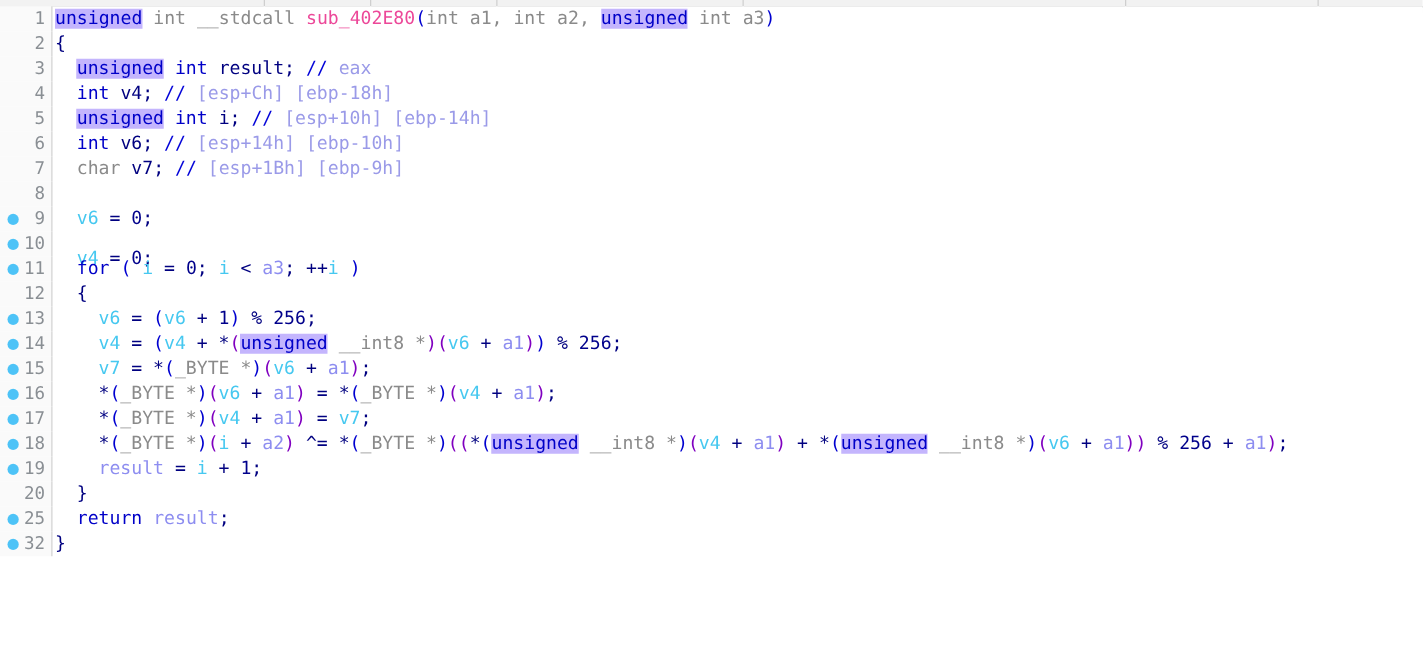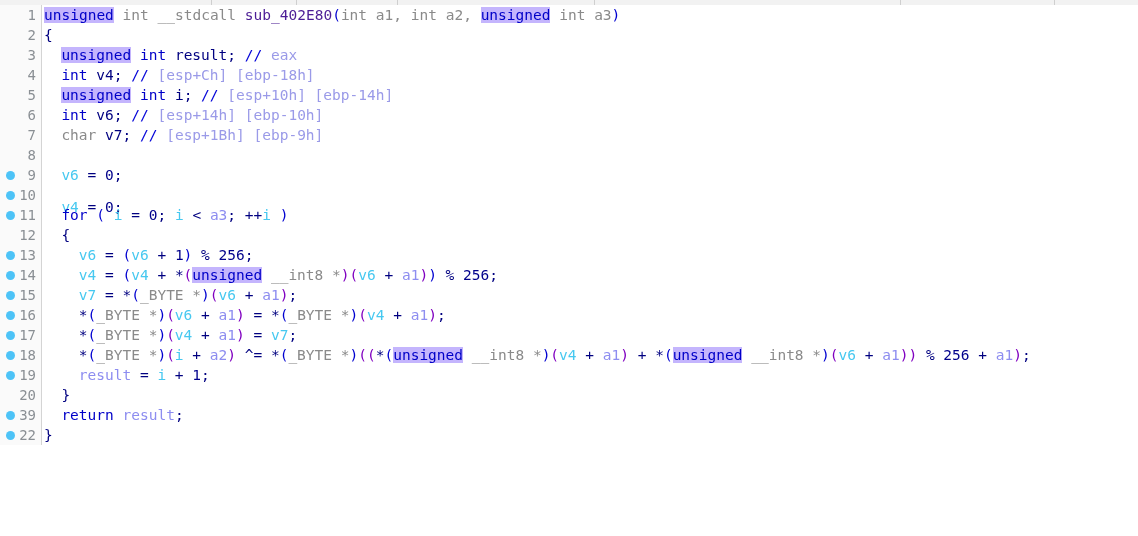--- a/index.html
+++ b/index.html
@@ -54,21 +54,21 @@
   .typ  {color:#8a8a8a;}            
   .gry  {color:#8a8a8a;}            
   .lvar {color:#46c8f0;}            
   .arg  {color:#8d8df0;}            
   .num  {color:#00008b;}            
   .punc {color:#000080;}            
   .par  {color:#8000c0;}            
   .par2 {color:#0000d0;}            
   .cmt  {color:#0000d8;}            
   .cmtx {color:#9a9ae8;}            
-  .fn   {color:#4c1d95;}            
+  .fn   {color:#ec4899;}            
   .hl   {background:#c4b5fd;}       
 </style>
 </head>
 <body>
 
 <div id="topbar">
     <div class="tdiv" style="left: 211px;"></div>
     <div class="tdiv" style="left: 296px;"></div>
     <div class="tdiv" style="left: 397px;"></div>
     <div class="tdiv" style="left: 594px;"></div>
@@ -91,15 +91,15 @@
     <div class="line"><div class="gutter"><div class="bpdot"></div><div class="lnum">11</div></div><div class="code" style="padding-left: 17.4px;"><span class="kw">for</span><span class="punc"> </span><span class="par2">(</span><span class="punc"> </span><span class="lvar">i</span><span class="punc"> = </span><span class="num">0</span><span class="punc">; </span><span class="lvar">i</span><span class="punc"> &lt; </span><span class="arg">a3</span><span class="punc">; </span><span class="punc">++</span><span class="lvar">i</span><span class="punc"> </span><span class="par2">)</span></div></div>
     <div class="line"><div class="gutter"><div class="lnum">12</div></div><div class="code" style="padding-left: 17.4px;"><span class="punc">{</span></div></div>
     <div class="line"><div class="gutter"><div class="bpdot"></div><div class="lnum">13</div></div><div class="code" style="padding-left: 34.8px;"><span class="lvar">v6</span><span class="punc"> = </span><span class="par2">(</span><span class="lvar">v6</span><span class="punc"> + </span><span class="num">1</span><span class="par2">)</span><span class="punc"> % </span><span class="num">256</span><span class="punc">;</span></div></div>
     <div class="line"><div class="gutter"><div class="bpdot"></div><div class="lnum">14</div></div><div class="code" style="padding-left: 34.8px;"><span class="lvar">v4</span><span class="punc"> = </span><span class="par2">(</span><span class="lvar">v4</span><span class="punc"> + </span><span class="punc">*</span><span class="par">(</span><span class="kw hl">unsigned</span><span class="punc"> </span><span class="typ">__int8</span><span class="typ"> *</span><span class="par">)</span><span class="par">(</span><span class="lvar">v6</span><span class="punc"> + </span><span class="arg">a1</span><span class="par">)</span><span class="par2">)</span><span class="punc"> % </span><span class="num">256</span><span class="punc">;</span></div></div>
     <div class="line"><div class="gutter"><div class="bpdot"></div><div class="lnum">15</div></div><div class="code" style="padding-left: 34.8px;"><span class="lvar">v7</span><span class="punc"> = </span><span class="punc">*</span><span class="par2">(</span><span class="typ">_BYTE</span><span class="typ"> *</span><span class="par2">)</span><span class="par">(</span><span class="lvar">v6</span><span class="punc"> + </span><span class="arg">a1</span><span class="par">)</span><span class="punc">;</span></div></div>
     <div class="line"><div class="gutter"><div class="bpdot"></div><div class="lnum">16</div></div><div class="code" style="padding-left: 34.8px;"><span class="punc">*</span><span class="par2">(</span><span class="typ">_BYTE</span><span class="typ"> *</span><span class="par2">)</span><span class="par">(</span><span class="lvar">v6</span><span class="punc"> + </span><span class="arg">a1</span><span class="par">)</span><span class="punc"> = </span><span class="punc">*</span><span class="par2">(</span><span class="typ">_BYTE</span><span class="typ"> *</span><span class="par2">)</span><span class="par">(</span><span class="lvar">v4</span><span class="punc"> + </span><span class="arg">a1</span><span class="par">)</span><span class="punc">;</span></div></div>
     <div class="line"><div class="gutter"><div class="bpdot"></div><div class="lnum">17</div></div><div class="code" style="padding-left: 34.8px;"><span class="punc">*</span><span class="par2">(</span><span class="typ">_BYTE</span><span class="typ"> *</span><span class="par2">)</span><span class="par">(</span><span class="lvar">v4</span><span class="punc"> + </span><span class="arg">a1</span><span class="par">)</span><span class="punc"> = </span><span class="lvar">v7</span><span class="punc">;</span></div></div>
     <div class="line"><div class="gutter"><div class="bpdot"></div><div class="lnum">18</div></div><div class="code" style="padding-left: 34.8px;"><span class="punc">*</span><span class="par2">(</span><span class="typ">_BYTE</span><span class="typ"> *</span><span class="par2">)</span><span class="par">(</span><span class="lvar">i</span><span class="punc"> + </span><span class="arg">a2</span><span class="par">)</span><span class="punc"> ^= </span><span class="punc">*</span><span class="par2">(</span><span class="typ">_BYTE</span><span class="typ"> *</span><span class="par2">)</span><span class="par">(</span><span class="par">(</span><span class="punc">*</span><span class="par2">(</span><span class="kw hl">unsigned</span><span class="punc"> </span><span class="typ">__int8</span><span class="typ"> *</span><span class="par2">)</span><span class="par">(</span><span class="lvar">v4</span><span class="punc"> + </span><span class="arg">a1</span><span class="par">)</span><span class="punc"> + </span><span class="punc">*</span><span class="par2">(</span><span class="kw hl">unsigned</span><span class="punc"> </span><span class="typ">__int8</span><span class="typ"> *</span><span class="par2">)</span><span class="par">(</span><span class="lvar">v6</span><span class="punc"> + </span><span class="arg">a1</span><span class="par">)</span><span class="par">)</span><span class="punc"> % </span><span class="num">256</span><span class="punc"> + </span><span class="arg">a1</span><span class="par">)</span><span class="punc">;</span></div></div>
     <div class="line"><div class="gutter"><div class="bpdot"></div><div class="lnum">19</div></div><div class="code" style="padding-left: 34.8px;"><span class="arg">result</span><span class="punc"> = </span><span class="lvar">i</span><span class="punc"> + </span><span class="num">1</span><span class="punc">;</span></div></div>
     <div class="line"><div class="gutter"><div class="lnum">20</div></div><div class="code" style="padding-left: 17.4px;"><span class="punc">}</span></div></div>
-    <div class="line"><div class="gutter"><div class="bpdot"></div><div class="lnum">39</div></div><div class="code" style="padding-left: 17.4px;"><span class="kw">return</span><span class="punc"> </span><span class="arg">result</span><span class="punc">;</span></div></div>
-    <div class="line"><div class="gutter"><div class="bpdot"></div><div class="lnum">22</div></div><div class="code" style="padding-left: 0px;"><span class="punc">}</span></div></div>
+    <div class="line"><div class="gutter"><div class="bpdot"></div><div class="lnum">25</div></div><div class="code" style="padding-left: 17.4px;"><span class="kw">return</span><span class="punc"> </span><span class="arg">result</span><span class="punc">;</span></div></div>
+    <div class="line"><div class="gutter"><div class="bpdot"></div><div class="lnum">32</div></div><div class="code" style="padding-left: 0px;"><span class="punc">}</span></div></div>
   </div>
 
 </body></html>

